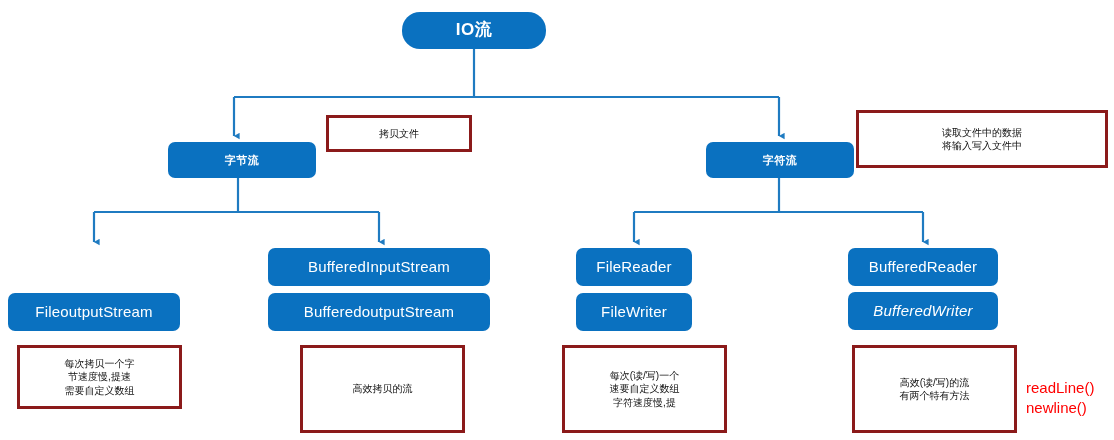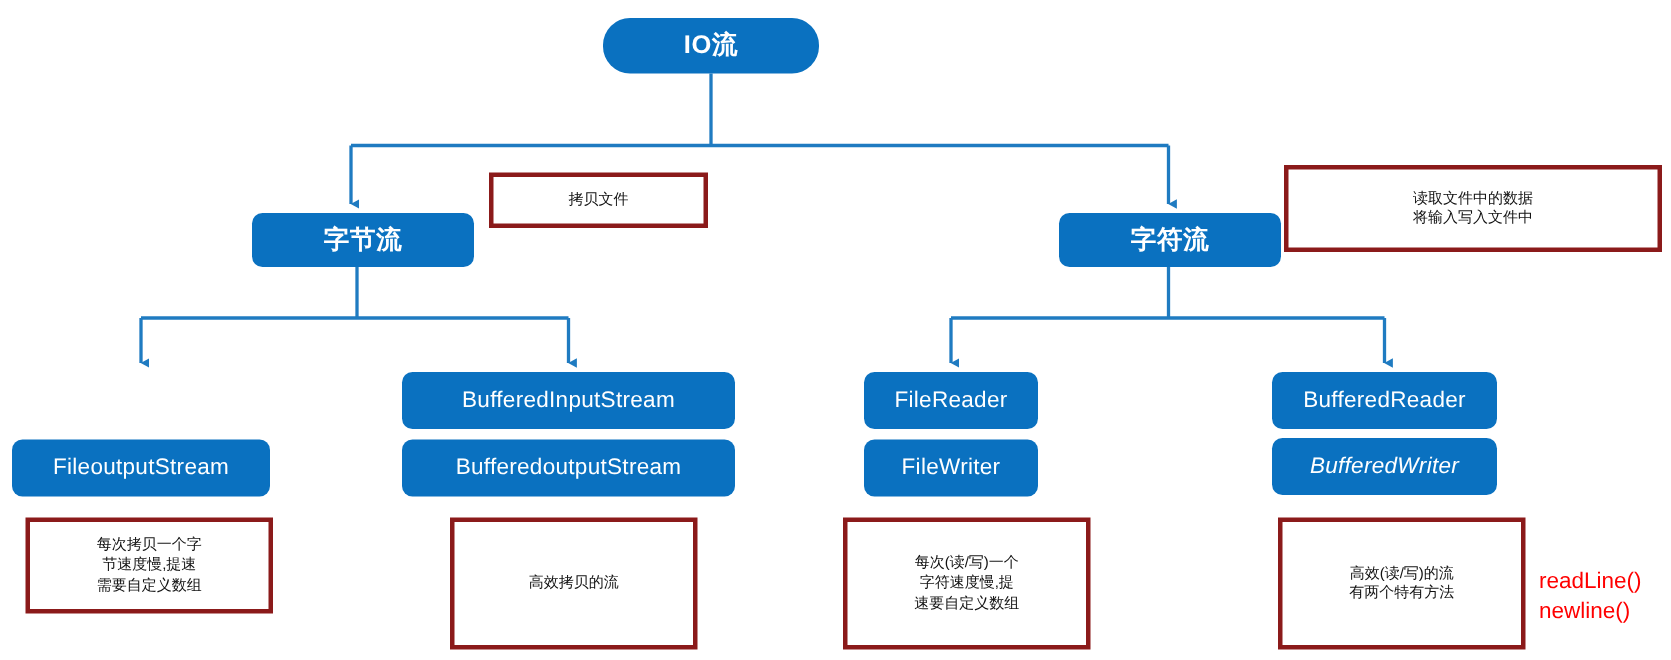--- a/index.html
+++ b/index.html
@@ -29,21 +29,21 @@
     line-height: 1.1;
     white-space: nowrap;
   }
   .node.root {
     font-size: 17px;
     font-weight: bold;
     letter-spacing: 0.5px;
     border-radius: 18px;
   }
   .node.level2 {
-    font-size: 17px;
+    font-size: 11px;
     font-weight: bold;
     letter-spacing: 0.5px;
   }
   .node.leaf {
     font-size: 15px;
     font-weight: normal;
     letter-spacing: 0.2px;
   }
   
   .annot {
@@ -169,22 +169,22 @@
 
   <div class="annot" style="left:300px; top:345px; width:165px; height:88px;">
     <div>
       <span class="txt">高效拷贝的流</span>
     </div>
   </div>
 
   <div class="annot" style="left:562px; top:345px; width:165px; height:88px;">
     <div>
       <span class="txt">每次(读/写)一个</span>
+      <span class="txt">速要自定义数组</span>
       <span class="txt">字符速度慢,提</span>
-      <span class="txt">速要自定义数组</span>
     </div>
   </div>
 
   <div class="annot" style="left:852px; top:345px; width:165px; height:88px;">
     <div>
       <span class="txt">高效(读/写)的流</span>
       <span class="txt">有两个特有方法</span>
     </div>
   </div>
 

